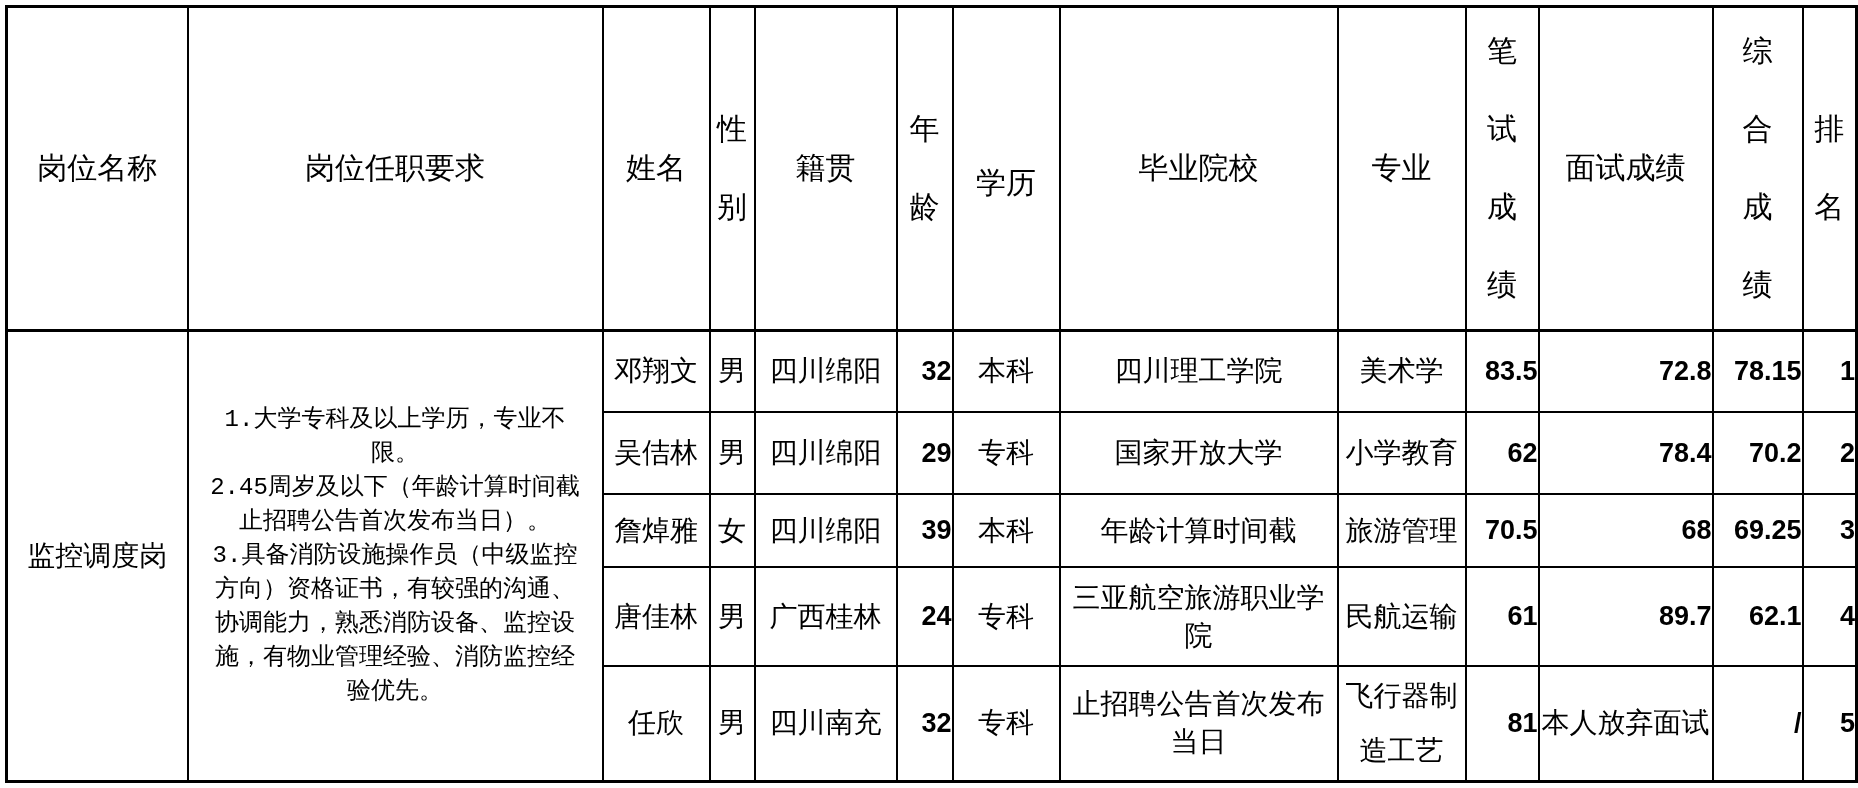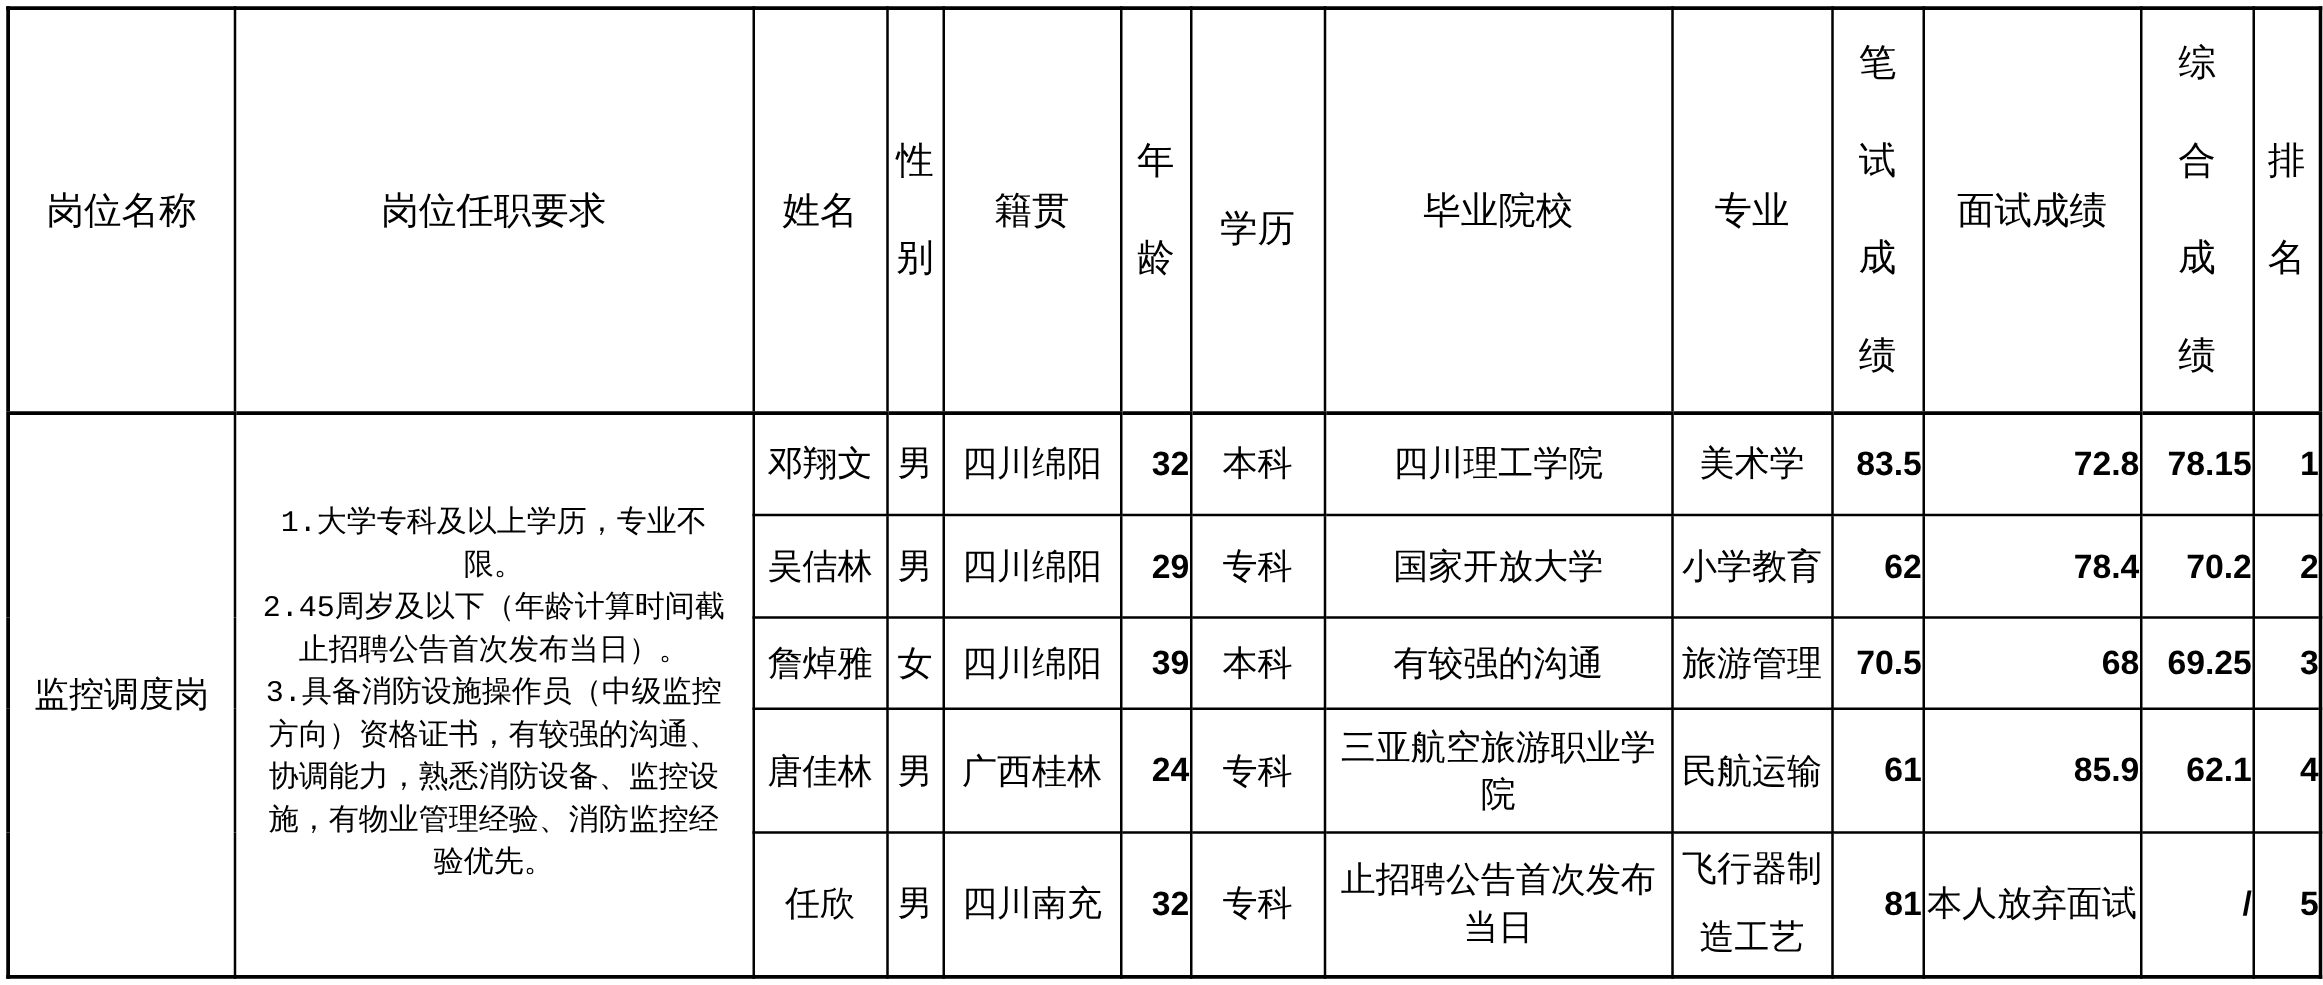--- a/index.html
+++ b/index.html
@@ -167,38 +167,38 @@
       <td class="num">70.2</td>
       <td class="num">2</td>
     </tr>
 
     <tr style="height:71px">
       <td class="cn">詹焯雅</td>
       <td class="cn">女</td>
       <td class="cn">四川绵阳</td>
       <td class="num">39</td>
       <td class="cn">本科</td>
-      <td class="cn">有较强的沟通</td>
+      <td class="cn">年龄计算时间截</td>
       <td class="cn">旅游管理</td>
       <td class="num">70.5</td>
       <td class="num">68</td>
       <td class="num">69.25</td>
       <td class="num">3</td>
     </tr>
 
     <tr style="height:96px">
       <td class="cn">唐佳林</td>
       <td class="cn">男</td>
       <td class="cn">广西桂林</td>
       <td class="num">24</td>
       <td class="cn">专科</td>
       <td class="cn">三亚航空旅游职业学院</td>
       <td class="cn">民航运输</td>
       <td class="num">61</td>
-      <td class="num">85.9</td>
+      <td class="num">89.7</td>
       <td class="num">62.1</td>
       <td class="num">4</td>
     </tr>
 
     <tr style="height:72px">
       <td class="cn">任欣</td>
       <td class="cn">男</td>
       <td class="cn">四川南充</td>
       <td class="num">32</td>
       <td class="cn">专科</td>

